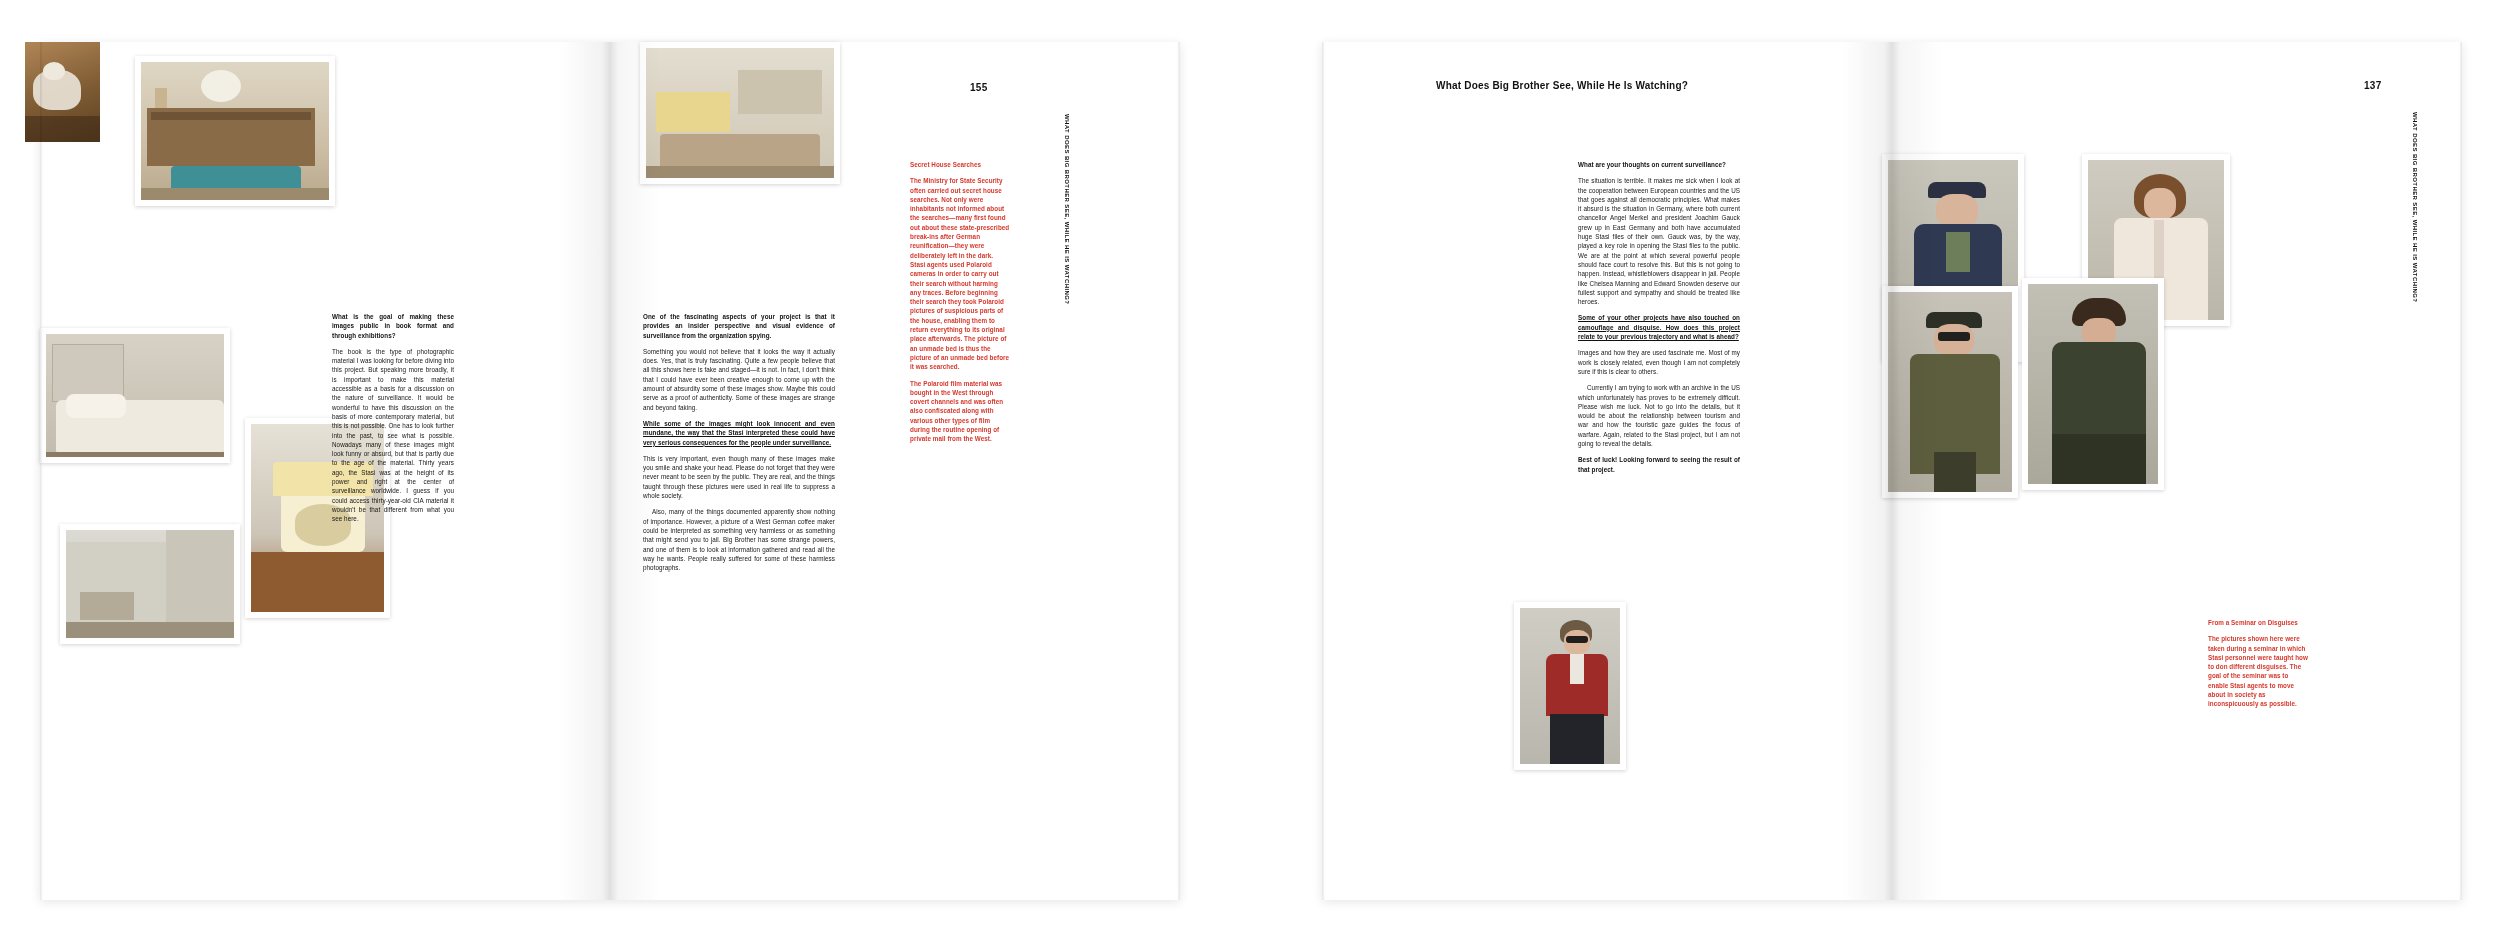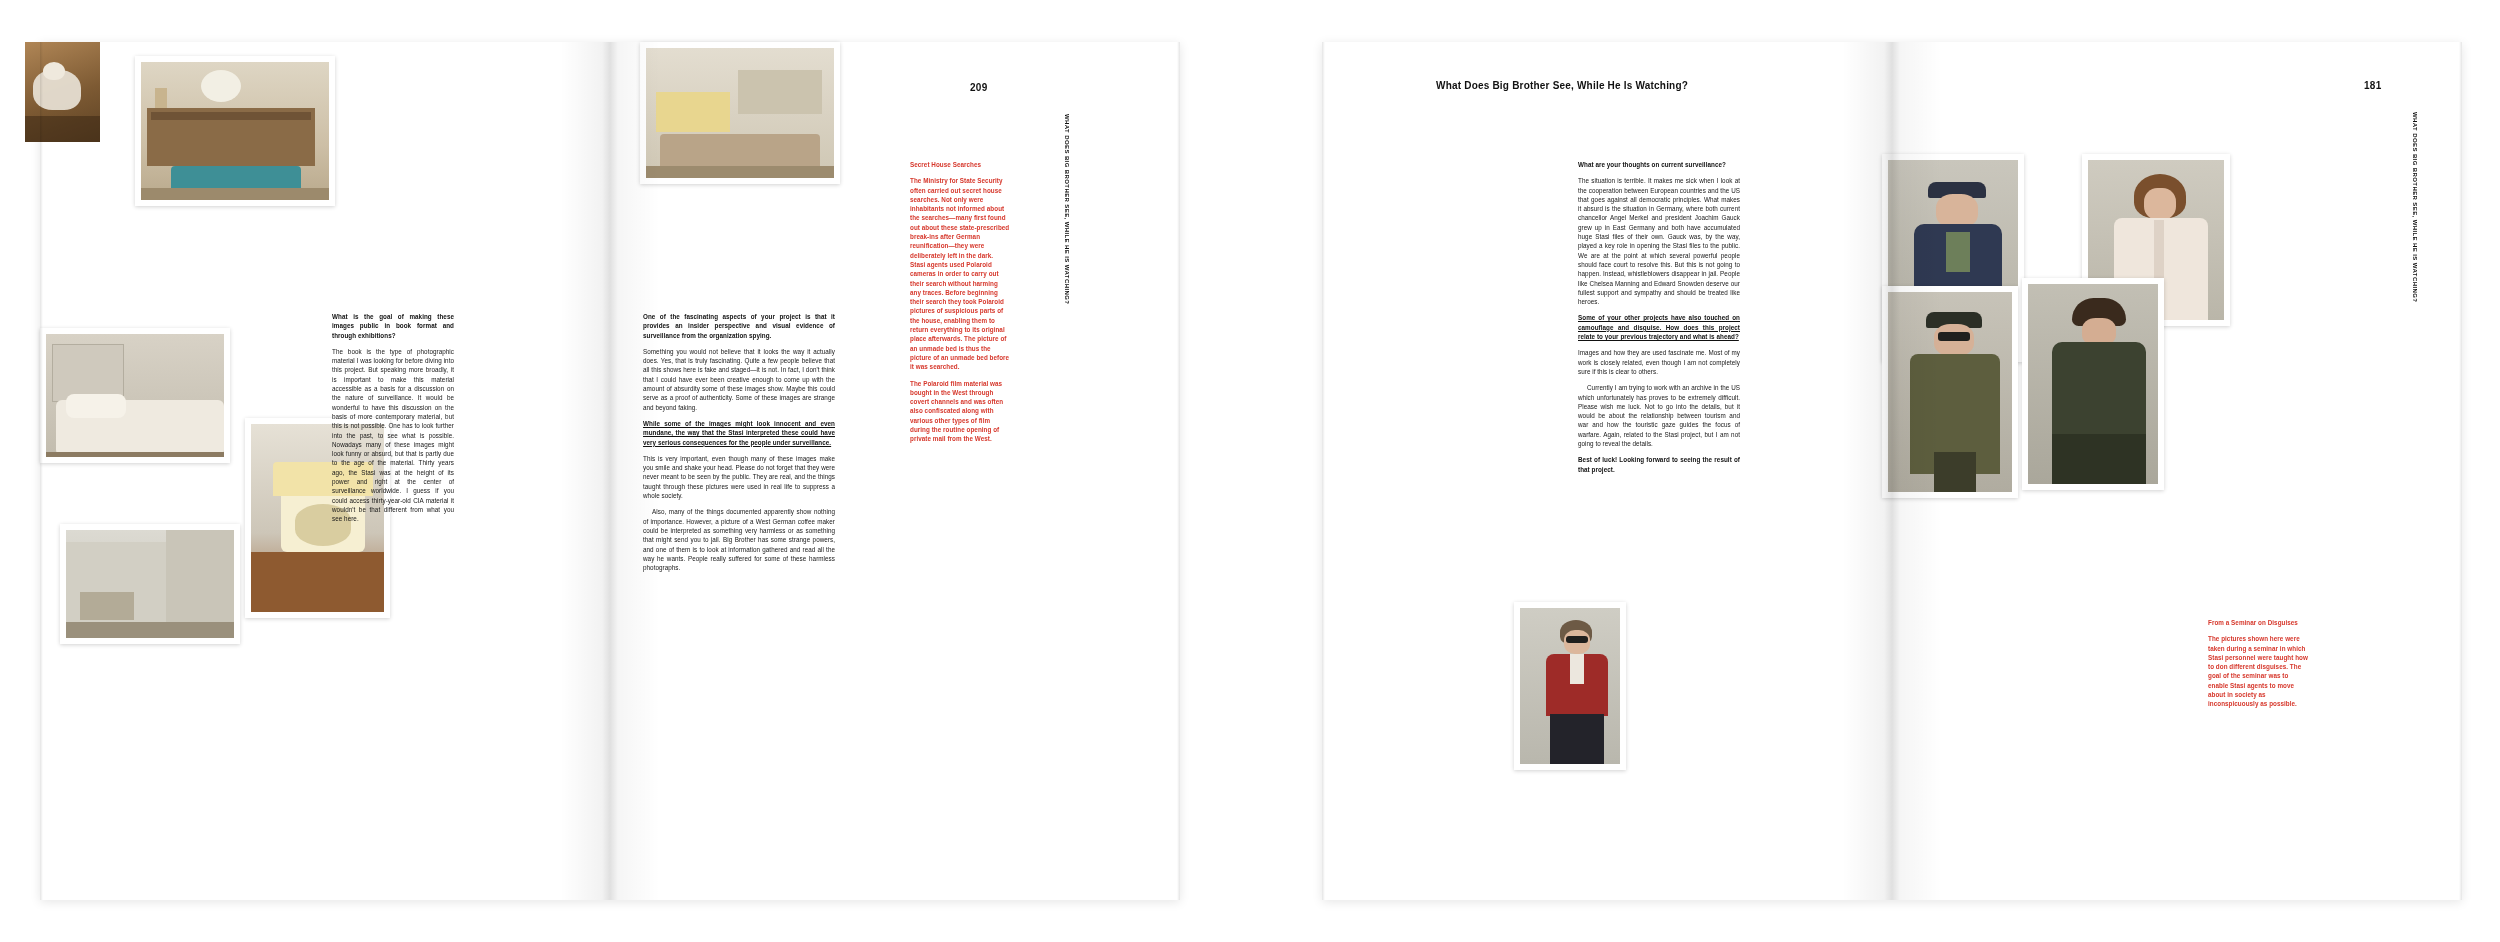--- a/index.html
+++ b/index.html
@@ -196,21 +196,21 @@
     </div>
 
     <div class="photo border-white" style="left:600px; top:0px; width:200px; height:142px;">
       <div class="tint" style="background:linear-gradient(180deg,#e3ddd0,#cfc7b4);"></div>
       <div class="shape" style="left:10px;top:44px;width:74px;height:40px;background:#e8d68f;"></div>
       <div class="shape" style="left:92px;top:22px;width:84px;height:44px;background:#cbc3ae;"></div>
       <div class="shape" style="left:14px;top:86px;width:160px;height:36px;background:#b9a488;border-radius:4px;"></div>
       <div class="shape" style="left:0px;top:118px;width:188px;height:24px;background:#9c8b6e;"></div>
     </div>
 
-    <div class="folio" style="left:930px; top:40px;">209</div>
+    <div class="folio" style="left:930px; top:40px;">155</div>
     <div class="side-tab" style="left:1030px; top:72px;">WHAT DOES BIG BROTHER SEE, WHILE HE IS WATCHING?</div>
 
     <div class="col" style="left:292px; top:270px; width:122px;">
       <p class="q">What is the goal of making these images public in book format and through exhibitions?</p>
       <p>The book is the type of photographic material I was looking for before diving into this project. But speaking more broadly, it is important to make this material accessible as a basis for a discussion on the nature of surveillance. It would be wonderful to have this discussion on the basis of more contemporary material, but this is not possible. One has to look further into the past, to see what is possible. Nowadays many of these images might look funny or absurd, but that is partly due to the age of the material. Thirty years ago, the Stasi was at the height of its power and right at the center of surveillance worldwide. I guess if you could access thirty-year-old CIA material it wouldn't be that different from what you see here.</p>
     </div>
 
     <div class="col" style="left:603px; top:270px; width:192px;">
       <p class="q">One of the fascinating aspects of your project is that it provides an insider perspective and visual evidence of surveillance from the organization spying.</p>
       <p>Something you would not believe that it looks the way it actually does. Yes, that is truly fascinating. Quite a few people believe that all this shows here is fake and staged—it is not. In fact, I don't think that I could have ever been creative enough to come up with the amount of absurdity some of these images show. Maybe this could serve as a proof of authenticity. Some of these images are strange and beyond faking.</p>
@@ -229,21 +229,21 @@
     <div class="page-edge-left"></div>
     <div class="page-edge-right"></div>
   </div>
 
   <div class="spread spread-right">
 
     <div class="page page-verso"></div>
     <div class="page page-recto"></div>
 
     <div class="running-head" style="left:114px; top:38px;">What Does Big Brother See, While He Is Watching?</div>
-    <div class="folio" style="left:1042px; top:38px;">181</div>
+    <div class="folio" style="left:1042px; top:38px;">137</div>
     <div class="side-tab" style="left:1096px; top:70px;">WHAT DOES BIG BROTHER SEE, WHILE HE IS WATCHING?</div>
 
     <div class="col" style="left:256px; top:118px; width:162px;">
       <p class="q">What are your thoughts on current surveillance?</p>
       <p>The situation is terrible. It makes me sick when I look at the cooperation between European countries and the US that goes against all democratic principles. What makes it absurd is the situation in Germany, where both current chancellor Angel Merkel and president Joachim Gauck grew up in East Germany and both have accumulated huge Stasi files of their own. Gauck was, by the way, played a key role in opening the Stasi files to the public. We are at the point at which several powerful people should face court to resolve this. But this is not going to happen. Instead, whistleblowers disappear in jail. People like Chelsea Manning and Edward Snowden deserve our fullest support and sympathy and should be treated like heroes.</p>
       <p class="q underline">Some of your other projects have also touched on camouflage and disguise. How does this project relate to your previous trajectory and what is ahead?</p>
       <p>Images and how they are used fascinate me. Most of my work is closely related, even though I am not completely sure if this is clear to others.</p>
       <p class="indent">Currently I am trying to work with an archive in the US which unfortunately has proves to be extremely difficult. Please wish me luck. Not to go into the details, but it would be about the relationship between tourism and war and how the touristic gaze guides the focus of warfare. Again, related to the Stasi project, but I am not going to reveal the details.</p>
       <p class="q">Best of luck! Looking forward to seeing the result of that project.</p>
     </div>

